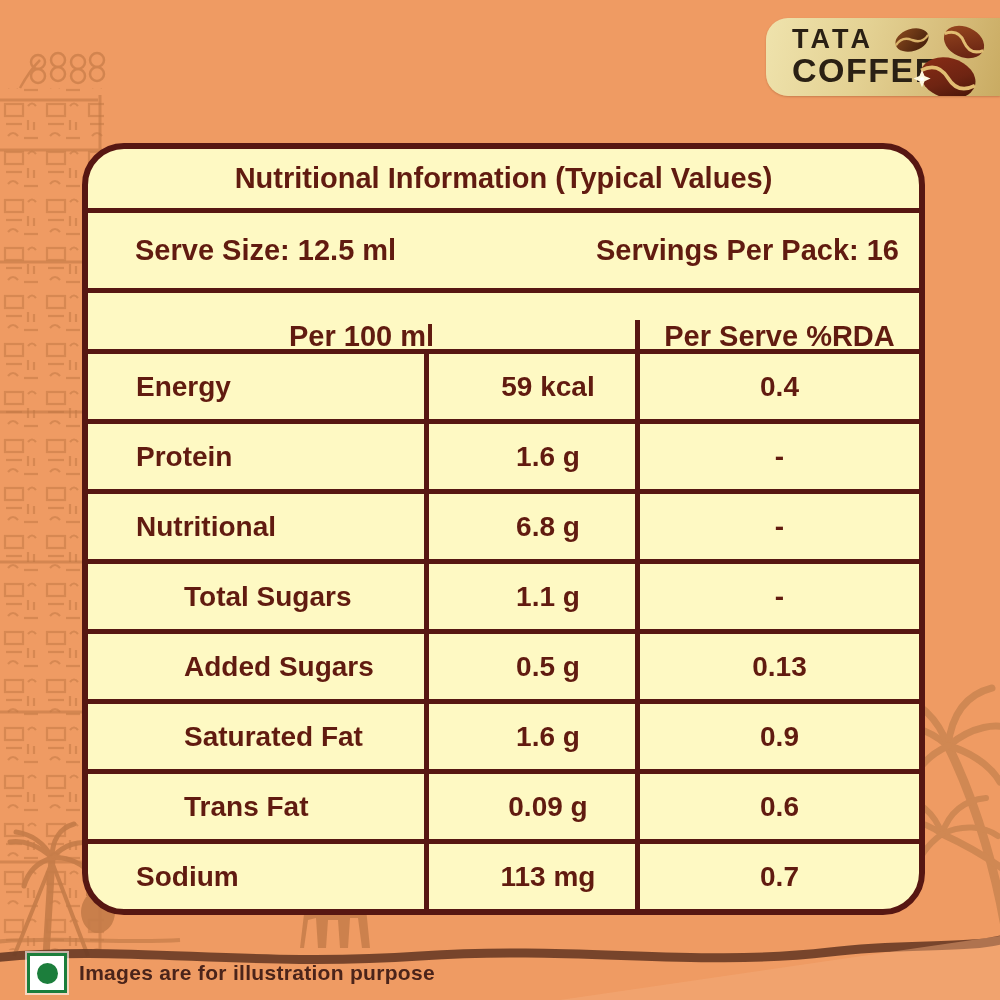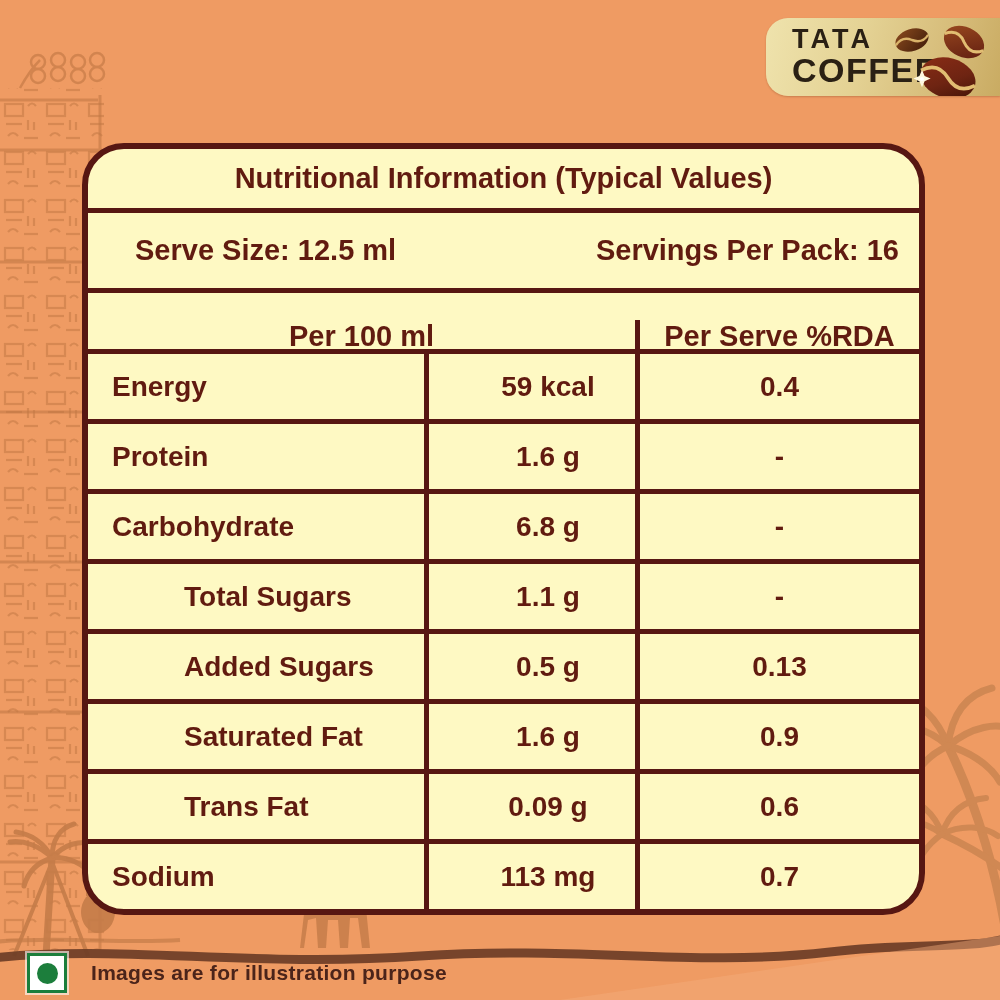--- a/index.html
+++ b/index.html
@@ -64,29 +64,29 @@
     display:grid; grid-template-columns:552px 1fr;
   }
   .t-header .th { display:flex; align-items:center; justify-content:center;
     font-weight:bold; font-size:29px;margin-top:27px; }
   .t-header .th-1 { border-right:5px solid #571712; }
 
   .t-rows { flex:1; display:flex; flex-direction:column; }
   .d-row { flex:1; display:grid; grid-template-columns:341px 211px 1fr; }
   .d-row + .d-row { border-top:5px solid #571712; }
   .cell { display:flex; align-items:center; font-weight:bold; font-size:28px; }
-  .cell.label { justify-content:flex-start; padding-left:24px; border-right:5px solid #571712; }
+  .cell.label { justify-content:flex-start; padding-left:48px; border-right:5px solid #571712; }
   .cell.label.indent { padding-left:96px; }
   .cell.value { justify-content:center; border-right:5px solid #571712;margin-left:32px; }
   .cell.rda { justify-content:center; }
 
   
   .footer {
     position:absolute; left:27px; top:953px;
-    display:flex; align-items:center; gap:24px;
+    display:flex; align-items:center; gap:12px;
   }
   .veg-mark {
     width:40px; height:40px; background:#ffffff;
     border:3px solid #1c7e3c;
     display:flex; align-items:center; justify-content:center;
     box-shadow:0 0 0 2px rgba(255,255,255,.6);
   }
   .veg-dot { width:21px; height:21px; border-radius:50%; background:#1c7e3c; }
   .disclaimer { font-size:21px; font-weight:bold; color:#4b241a; letter-spacing:.3px; }
 </style>
@@ -236,21 +236,21 @@
           <div class="cell label">Energy</div>
           <div class="cell value">59 kcal</div>
           <div class="cell rda">0.4</div>
         </div>
         <div class="d-row">
           <div class="cell label">Protein</div>
           <div class="cell value">1.6 g</div>
           <div class="cell rda">-</div>
         </div>
         <div class="d-row">
-          <div class="cell label">Carbohydrate</div>
+          <div class="cell label">Nutritional</div>
           <div class="cell value">6.8 g</div>
           <div class="cell rda">-</div>
         </div>
         <div class="d-row">
           <div class="cell label indent">Total Sugars</div>
           <div class="cell value">1.1 g</div>
           <div class="cell rda">-</div>
         </div>
         <div class="d-row">
           <div class="cell label indent">Added Sugars</div>

